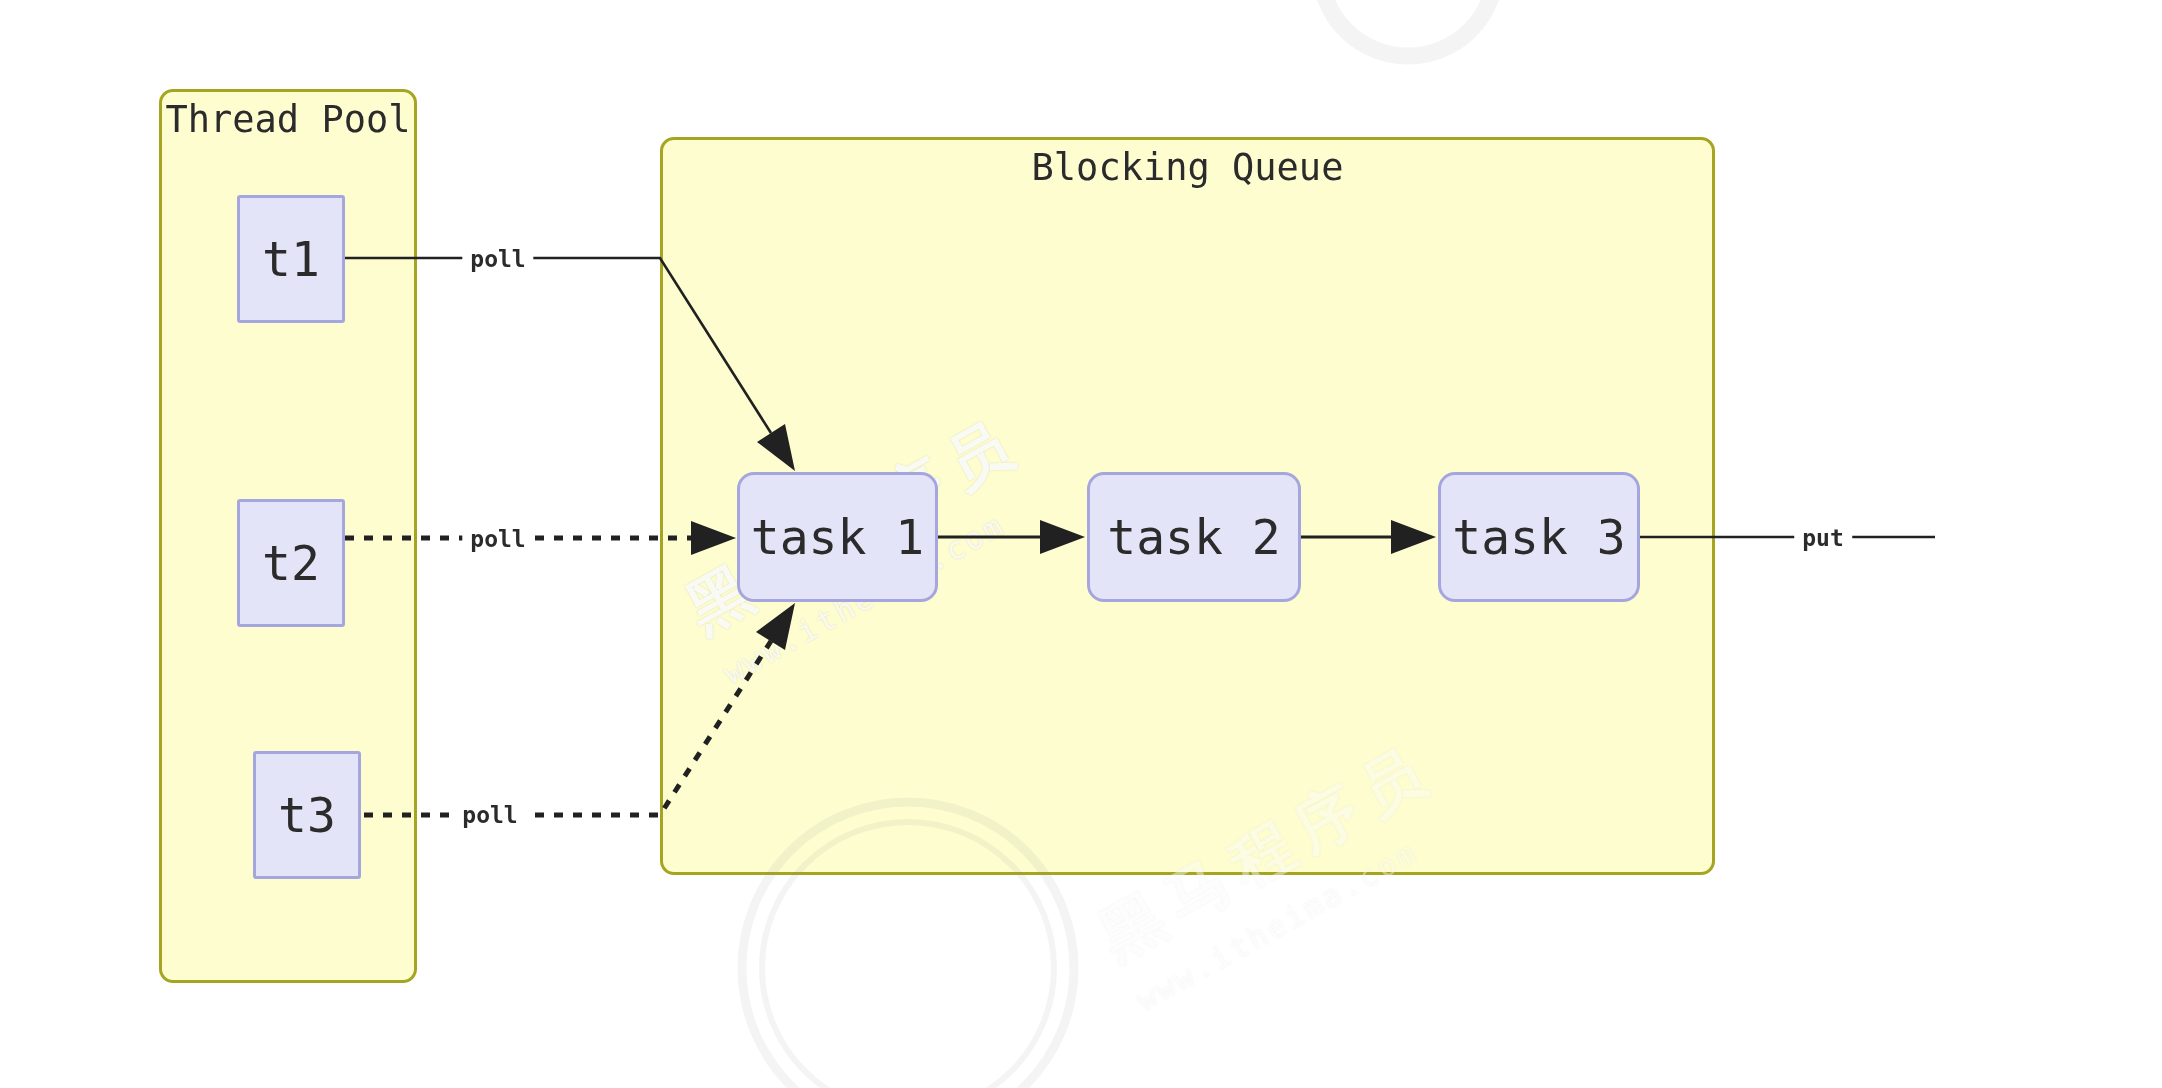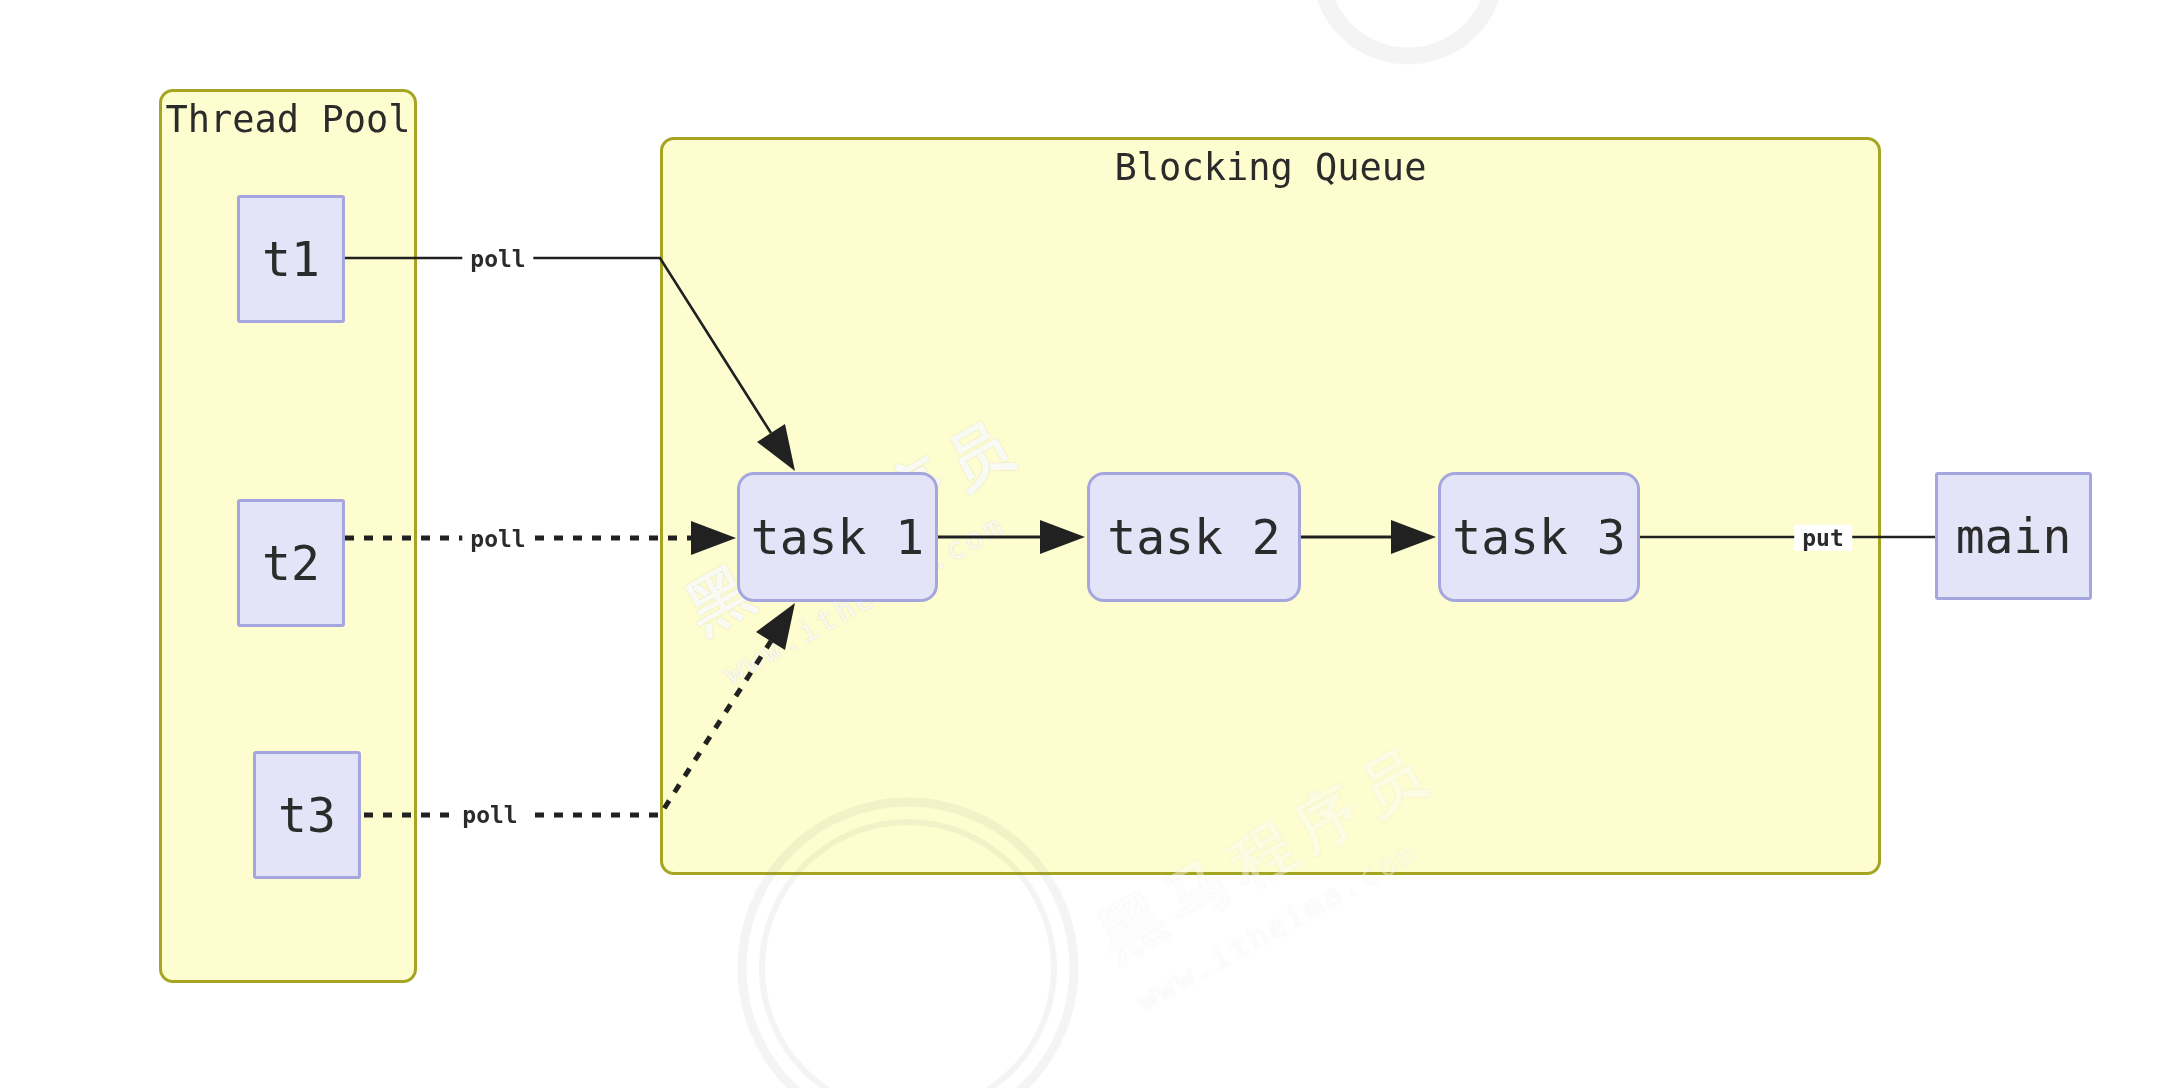--- a/index.html
+++ b/index.html
@@ -45,21 +45,21 @@
 </style>
 </head>
 <body>
 
 <div class="stage">
 
   <div class="group" style="left:159px;top:89px;width:258px;height:894px;">
     <div class="group-title">Thread Pool</div>
   </div>
 
-  <div class="group" style="left:660px;top:137px;width:1221px;height:738px;">
+  <div class="group" style="left:660px;top:137px;width:1055px;height:738px;">
     <div class="group-title">Blocking Queue</div>
   </div>
 
   <div class="wm" style="left:672px;top:578px;">
     <div class="wm-brand">黑马程序员</div>
     <div class="wm-url">www.itheima.com</div>
   </div>
   <div class="wm tile2" style="left:1085px;top:905px;">
     <div class="wm-brand">黑马程序员</div>
     <div class="wm-url">www.itheima.com</div>
@@ -104,20 +104,19 @@
   </svg>
 
   <div class="node sq" style="left:237px;top:195px;width:108px;height:128px;">t1</div>
   <div class="node sq" style="left:237px;top:475px;width:108px;height:128px;margin-top:24px;">t2</div>
   <div class="node sq" style="left:237px;top:751px;width:108px;height:128px;margin-left:16px;">t3</div>
 
   <div class="node rd" style="left:737px;top:472px;width:201px;height:130px;">task 1</div>
   <div class="node rd" style="left:1087px;top:472px;width:214px;height:130px;">task 2</div>
   <div class="node rd" style="left:1438px;top:472px;width:202px;height:130px;">task 3</div>
 
-  <div class="node sq" style="left:1935px;top:472px;width:157px;height:128px;">main</div>
 
   <span class="elabel" style="left:498px;top:259px;">poll</span>
   <span class="elabel" style="left:498px;top:539px;">poll</span>
   <span class="elabel" style="left:490px;top:815px;">poll</span>
   <span class="elabel" style="left:1823px;top:538px;">put</span>
 
 </div>
 
 </body></html>

